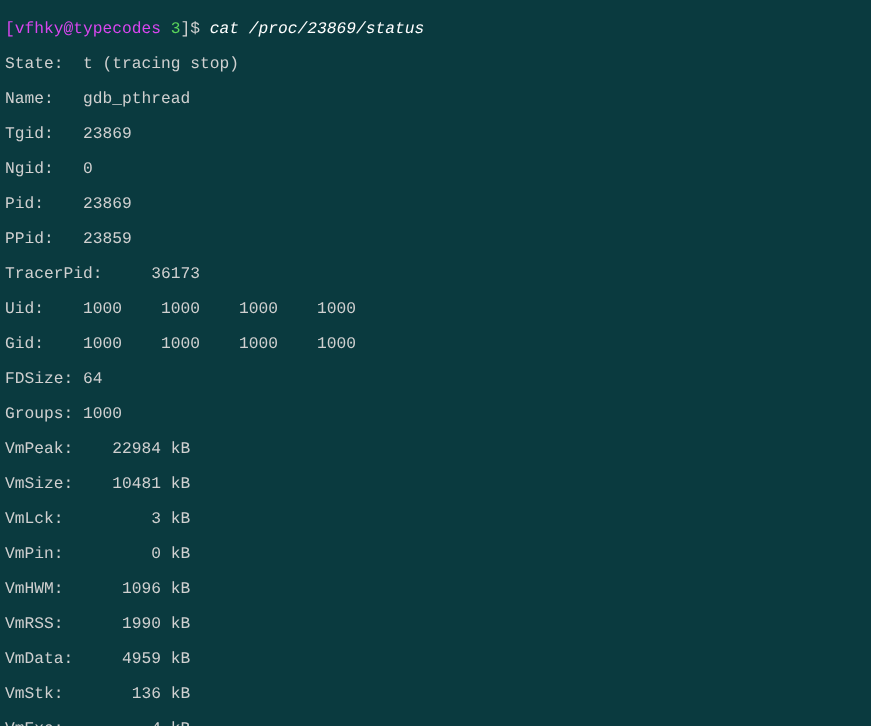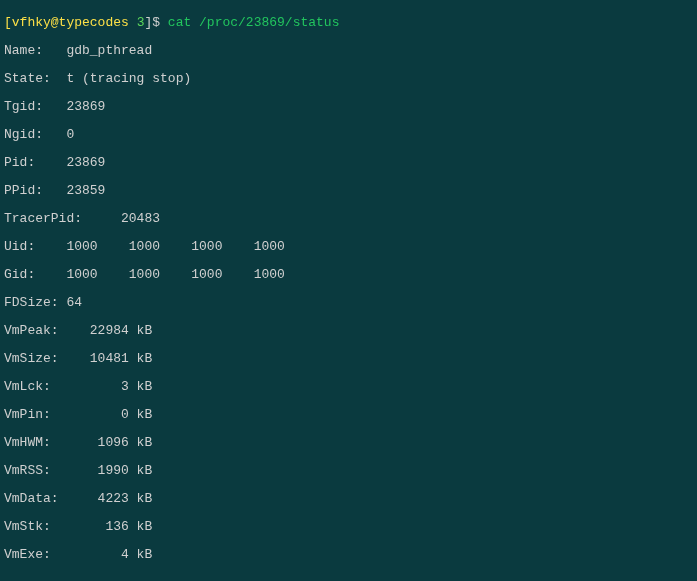--- a/index.html
+++ b/index.html
@@ -11,49 +11,50 @@
     font-family: "Courier New", monospace;
     font-size: 13px;
     line-height: 14px;
     color: #d0d0d0;
     overflow: hidden;
   }
   .terminal {
     padding: 2px 4px;
     white-space: pre;
   }
-  .prompt-user { color: #fde047; text-align: right; }
+  .prompt-user { color: #d946ef; text-align: right; }
   .prompt-path { color: #5bd65b; }
   .prompt-dollar { color: #d0d0d0; }
-  .command { color: #22c55e; }
+  .command { color: #ffffff; font-style: italic; }
   .output { color: #d0d0d0; }
   .line { display: block; }
 </style>
 </head>
 <body>
 
 <div class="terminal">
 <span class="line"><span class="prompt-user">[vfhky@typecodes</span><span class="prompt-path"> 3</span><span class="prompt-dollar">]$ </span><span class="command">cat /proc/23869/status</span></span>
+<span class="line output">State:  t (tracing stop)</span>
 <span class="line output">Name:   gdb_pthread</span>
-<span class="line output">State:  t (tracing stop)</span>
 <span class="line output">Tgid:   23869</span>
 <span class="line output">Ngid:   0</span>
 <span class="line output">Pid:    23869</span>
 <span class="line output">PPid:   23859</span>
-<span class="line output">TracerPid:     20483</span>
+<span class="line output">TracerPid:     36173</span>
 <span class="line output">Uid:    1000    1000    1000    1000</span>
 <span class="line output">Gid:    1000    1000    1000    1000</span>
 <span class="line output">FDSize: 64</span>
+<span class="line output">Groups: 1000</span>
 <span class="line output">VmPeak:    22984 kB</span>
 <span class="line output">VmSize:    10481 kB</span>
 <span class="line output">VmLck:         3 kB</span>
 <span class="line output">VmPin:         0 kB</span>
 <span class="line output">VmHWM:      1096 kB</span>
 <span class="line output">VmRSS:      1990 kB</span>
-<span class="line output">VmData:     4223 kB</span>
+<span class="line output">VmData:     4959 kB</span>
 <span class="line output">VmStk:       136 kB</span>
 <span class="line output">VmExe:         4 kB</span>
 
 
 
 
 
 
 
 

